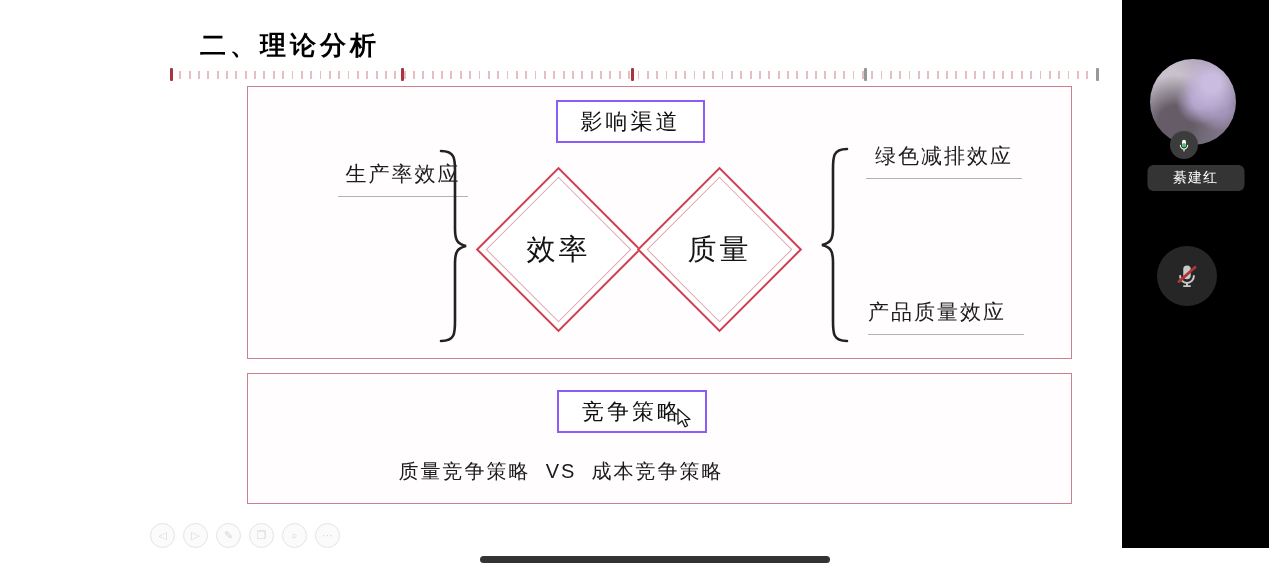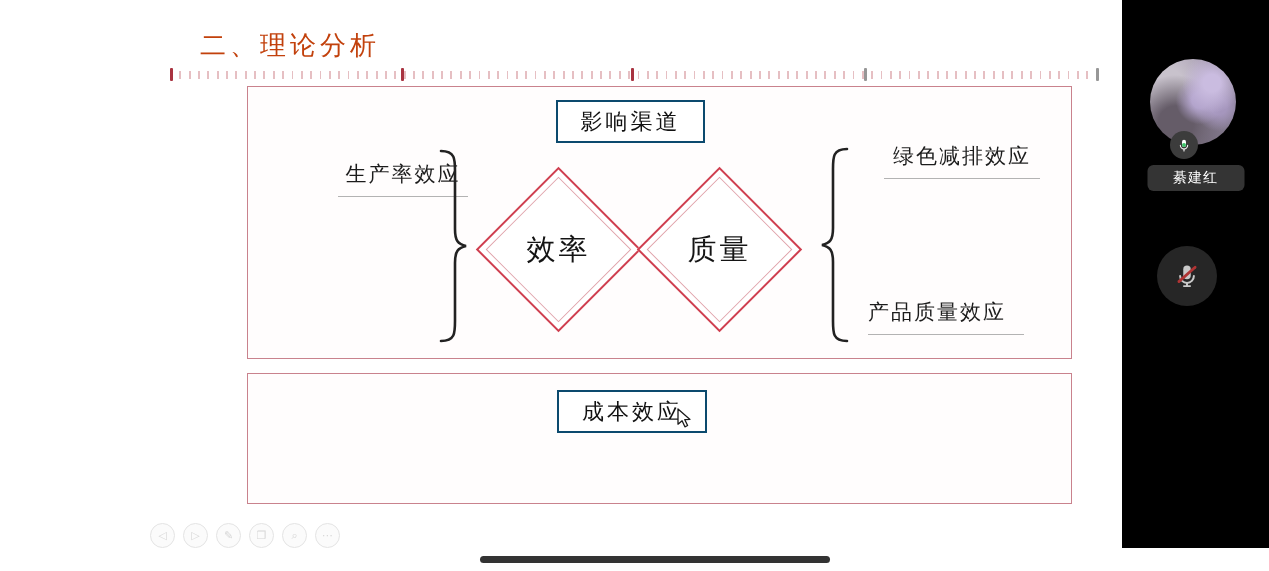--- a/index.html
+++ b/index.html
@@ -4,51 +4,51 @@
 <style>
   html,body{margin:0;padding:0;}
   body{
     width:1269px;height:571px;position:relative;overflow:hidden;
     background:#ffffff;font-family:"Liberation Sans","DejaVu Sans",sans-serif;
     -webkit-font-smoothing:antialiased;
   }
   
   .slide{position:absolute;left:0;top:0;width:1122px;height:548px;background:#fff;}
   .slide-title{
-    position:absolute;left:200px;top:28px;font-size:26px;color:#c2410c;
-    letter-spacing:4px;font-weight:400;
+    position:absolute;left:200px;top:28px;font-size:26px;color:#000000;
+    letter-spacing:4px;font-weight:700;
   }
   
   .ruler{position:absolute;left:170px;top:68px;width:932px;height:13px;}
   .ruler .minor{
     position:absolute;left:0;top:3px;width:100%;height:8px;
     background:repeating-linear-gradient(90deg,#e3b8bc 0,#e3b8bc 1.8px,transparent 1.8px,transparent 9.35px);
     opacity:.9;
   }
   .tick-major{position:absolute;top:0;width:3px;height:13px;border-radius:1px;}
   .tick-red{background:#a93340;}
   .tick-gray{background:#979797;}
   
   .panel{position:absolute;border:1.5px solid #c9828d;background:#fffdfd;}
   .panel-top{left:247px;top:86px;width:823px;height:271px;}
   .panel-bottom{left:247px;top:373px;width:823px;height:129px;}
   
   .label-box{
-    position:absolute;border:2px solid #0c4a6e;background:#fff;color:#111;
+    position:absolute;border:2px solid #8b5cf6;background:#fff;color:#111;
     display:flex;align-items:center;justify-content:center;
     font-size:22px;letter-spacing:3px;
   }
   .channel-box{left:556px;top:100px;width:145px;height:39px;}
   .strategy-box{left:557px;top:390px;width:146px;height:39px;}
   
   .effect{position:absolute;color:#1c1c1c;font-size:21px;letter-spacing:2px;white-space:nowrap;}
   .effect .ul{display:block;height:1px;background:#b3b3b3;margin-top:8px;}
   .eff-prod{left:303px;top:160px;width:130px;text-align:center;margin-left:35px;}
   .eff-cost{left:308px;top:293px;width:118px;text-align:center;}
-  .eff-green{left:884px;top:142px;width:156px;text-align:center;}
+  .eff-green{left:866px;top:142px;width:156px;text-align:center;}
   .eff-quality{left:868px;top:298px;width:156px;text-align:left;}
   
   .brace{position:absolute;}
   .brace-left{left:438px;top:149px;}
   .brace-right{left:820px;top:147px;}
   
   .diamond{
     position:absolute;width:113px;height:113px;transform:rotate(45deg);
     border:2.5px solid #cf3e4f;background:#fff;
   }
@@ -158,23 +158,24 @@
     <span class="ul"></span>
   </div>
   <div class="effect eff-quality">
     <span>产品质量效应</span>
     <span class="ul"></span>
   </div>
 
   <div class="panel panel-bottom"></div>
 
   <div class="label-box strategy-box">
-    <span>成本效应</span>
-  </div>
-
+    <span>竞争策略</span>
+  </div>
+
+  <div class="vs-line">质量竞争策略  VS  成本竞争策略</div>
 
   <svg class="cursor" width="16" height="21" viewBox="0 0 16 21">
     <path d="M1,1 L1,16.2 L5.1,12.8 L7.9,18.8 L10.6,17.5 L7.8,11.7 L13,11.4 Z" fill="#fff" stroke="#1a1a1a" stroke-width="1.3" stroke-linejoin="round"></path>
   </svg>
 
   <div class="mini-toolbar">
     <div class="mini-btn">
       <span>◁</span>
     </div>
     <div class="mini-btn">

